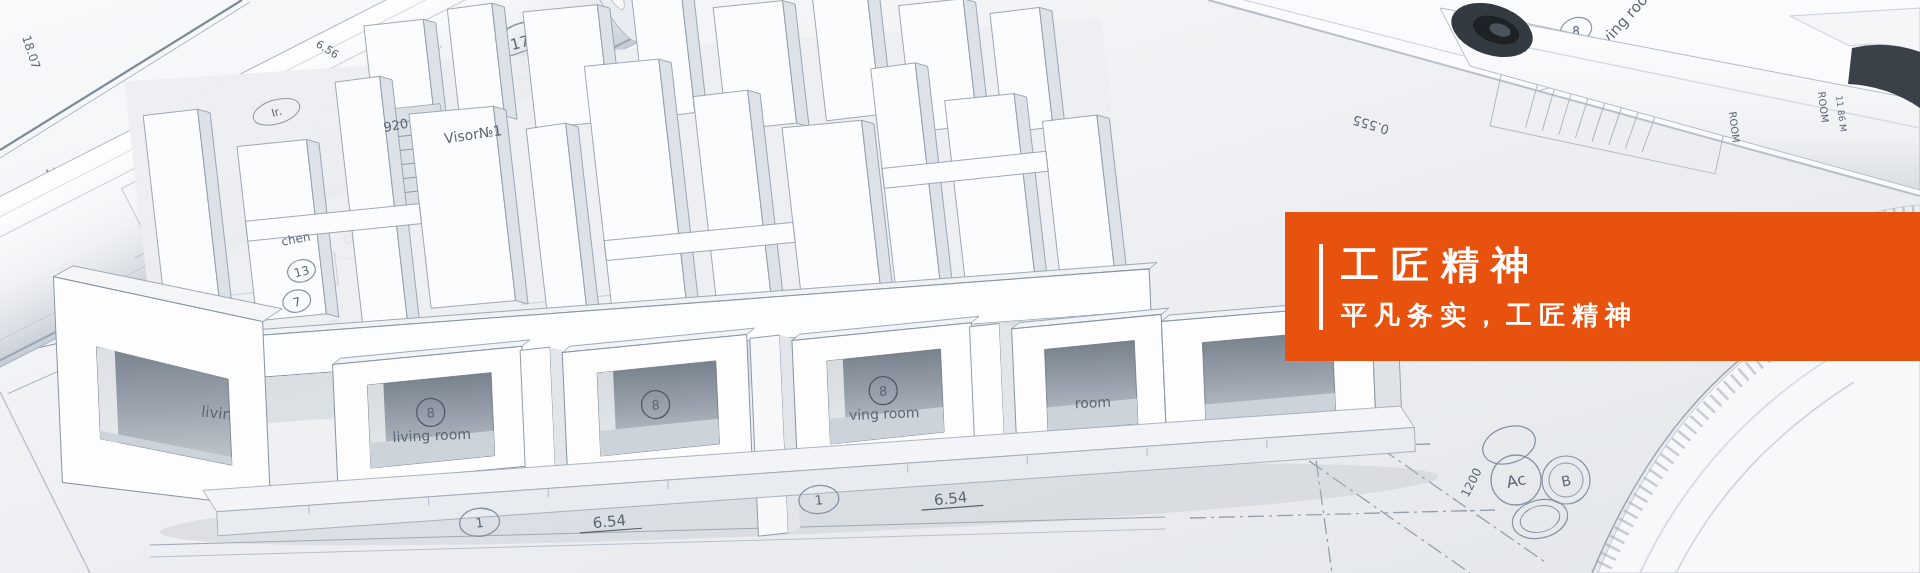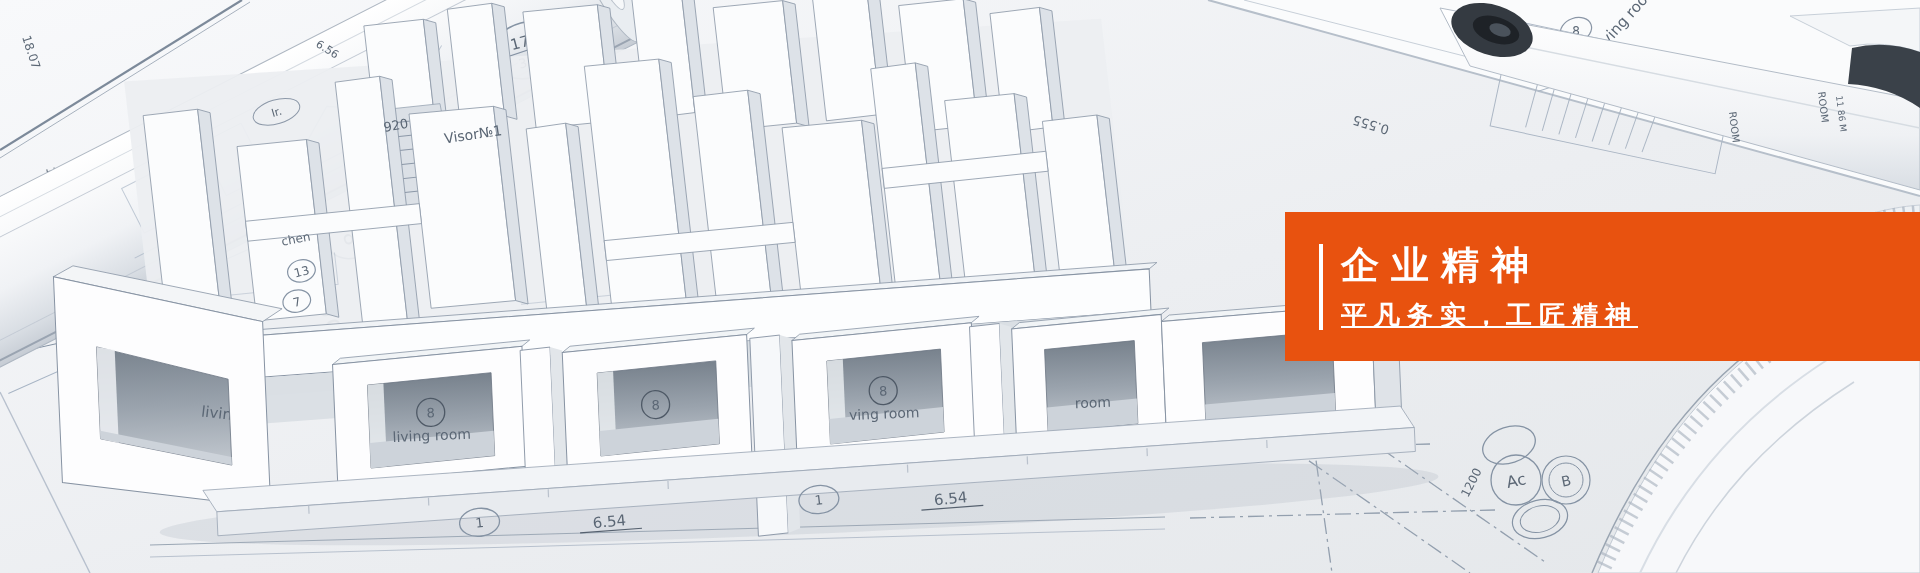--- a/index.html
+++ b/index.html
@@ -15,21 +15,21 @@
     padding-left:34px;
   }
   .overlay .bar{width:4px;height:86px;background:#ffffff;flex:0 0 auto;}
   .overlay .texts{margin-left:18px;color:#ffffff;}
   .overlay .title{
     font-size:38px;font-weight:bold;letter-spacing:12px;line-height:1;
     margin:0 0 18px 0;white-space:nowrap;
   }
   .overlay .subtitle{
     font-size:26px;font-weight:bold;letter-spacing:7px;line-height:1;
-    margin:0;white-space:nowrap;text-decoration:underline;
+    margin:0;white-space:nowrap;
   }
   
   text{font-family:"DejaVu Sans","Liberation Sans",sans-serif;fill:#5b6775;}
   .ink{stroke:#8593a4;fill:none;}
   .faint{stroke:#b7c0cd;fill:none;}
 </style>
 </head>
 <body>
 
 <div class="banner">
@@ -382,18 +382,18 @@
       <text x="810" y="513" font-size="13" text-anchor="middle" transform="rotate(-4 810 508)">1</text>
       <text x="942" y="518" font-size="15" text-anchor="middle" fill="#55606e" transform="rotate(-3 942 518)">6.54</text>
       <line x1="912" y1="523" x2="974" y2="521" stroke="#55606e" stroke-width="1.2"></line>
     </g>
   </g>
 </svg>
 
   <div class="overlay">
     <div class="bar"></div>
     <div class="texts">
-      <h1 class="title">企业精神</h1>
+      <h1 class="title">工匠精神</h1>
       <p class="subtitle">平凡务实，工匠精神</p>
     </div>
   </div>
 
 </div>
 
 </body></html>

